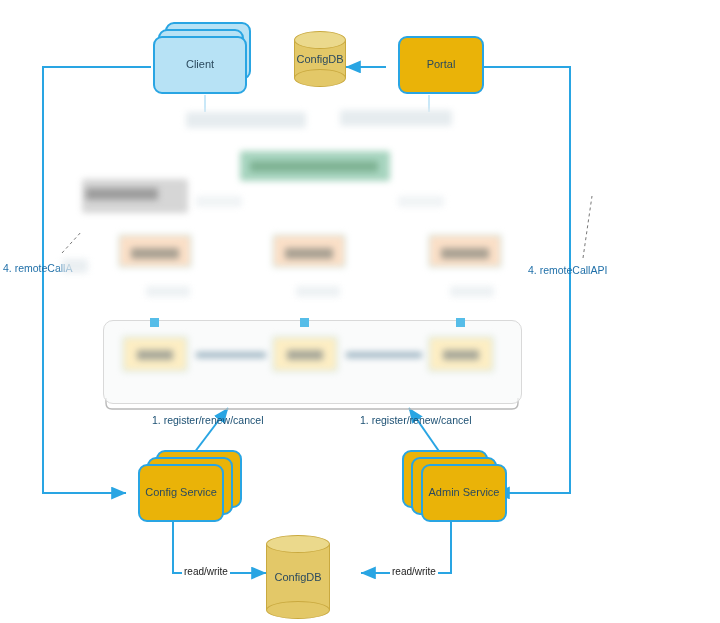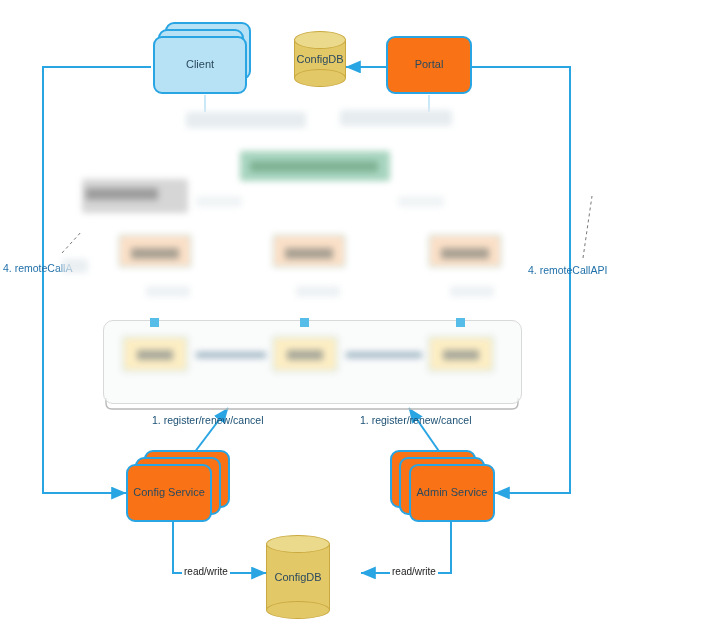--- a/index.html
+++ b/index.html
@@ -3,21 +3,21 @@
 <meta charset="utf-8">
 <style>
   html,body{margin:0;padding:0;background:#ffffff;}
   body{font-family:"Liberation Sans",sans-serif;}
   #canvas{position:relative;width:720px;height:623px;background:#ffffff;overflow:hidden;}
 
   .node{position:absolute;box-sizing:border-box;display:flex;align-items:center;justify-content:center;
         text-align:center;font-size:11px;color:#2b4a5e;line-height:1.2;}
   .rbox{border:2px solid #29a5e3;border-radius:9px;}
   .client{background:#b7e2f5;}
-  .svc{background:#f97316;}
+  .svc{background:#eab308;margin-left:12px;}
 
   .stackwrap{position:absolute;}
   .stackwrap .sh{position:absolute;border:2px solid #29a5e3;border-radius:9px;box-sizing:border-box;}
 
   .cyl{position:absolute;}
   .cyl .body{position:absolute;left:0;right:0;top:9px;bottom:9px;background:#e3c868;border-left:1.6px solid #c9a93f;border-right:1.6px solid #c9a93f;}
   .cyl .top{position:absolute;left:0;right:0;top:0;height:18px;border-radius:50%;background:#ebd98c;border:1.6px solid #c9a93f;box-sizing:border-box;}
   .cyl .bot{position:absolute;left:0;right:0;bottom:0;height:18px;border-radius:50%;background:#e3c868;border:1.6px solid #c9a93f;box-sizing:border-box;}
   .cyl .lbl{position:absolute;left:0;right:0;top:50%;transform:translateY(-50%);text-align:center;font-size:11px;color:#2b4a5e;}
 

